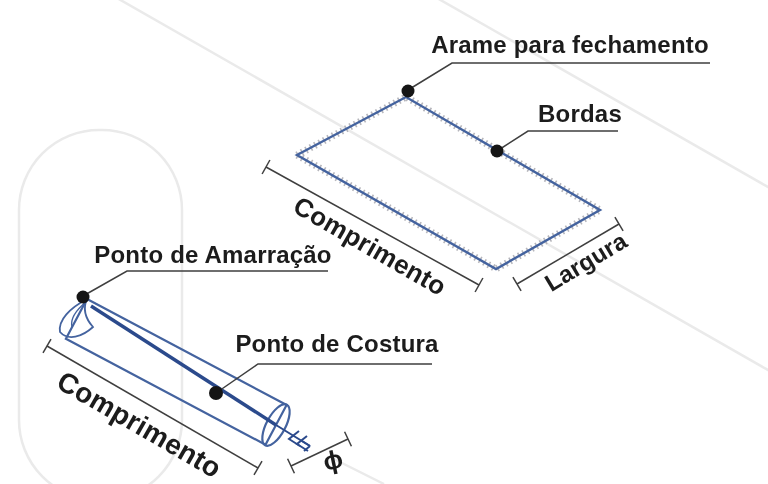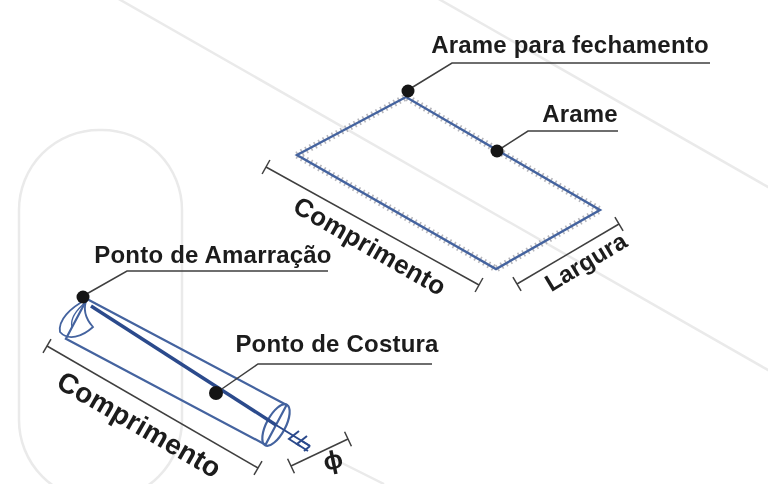--- a/index.html
+++ b/index.html
@@ -100,21 +100,21 @@
 
     <g>
       <circle class="dot" cx="408" cy="91" r="6.5"></circle>
       <circle class="dot" cx="497" cy="151" r="6.5"></circle>
       <circle class="dot" cx="83" cy="297" r="6.5"></circle>
       <circle class="dot" cx="216" cy="393" r="7"></circle>
     </g>
   </svg>
 
   <div class="label lbl-arame">Arame para fechamento</div>
-  <div class="label lbl-bordas">Arame</div>
+  <div class="label lbl-bordas">Bordas</div>
   <div class="label lbl-amarracao">Ponto de Amarração</div>
   <div class="label lbl-costura">Ponto de Costura</div>
   <div class="label lbl-comp-panel">Comprimento</div>
   <div class="label lbl-largura">Largura</div>
   <div class="label lbl-comp-roll">Comprimento</div>
   <div class="label lbl-phi">ϕ</div>
 
 </div>
 
 </body></html>

